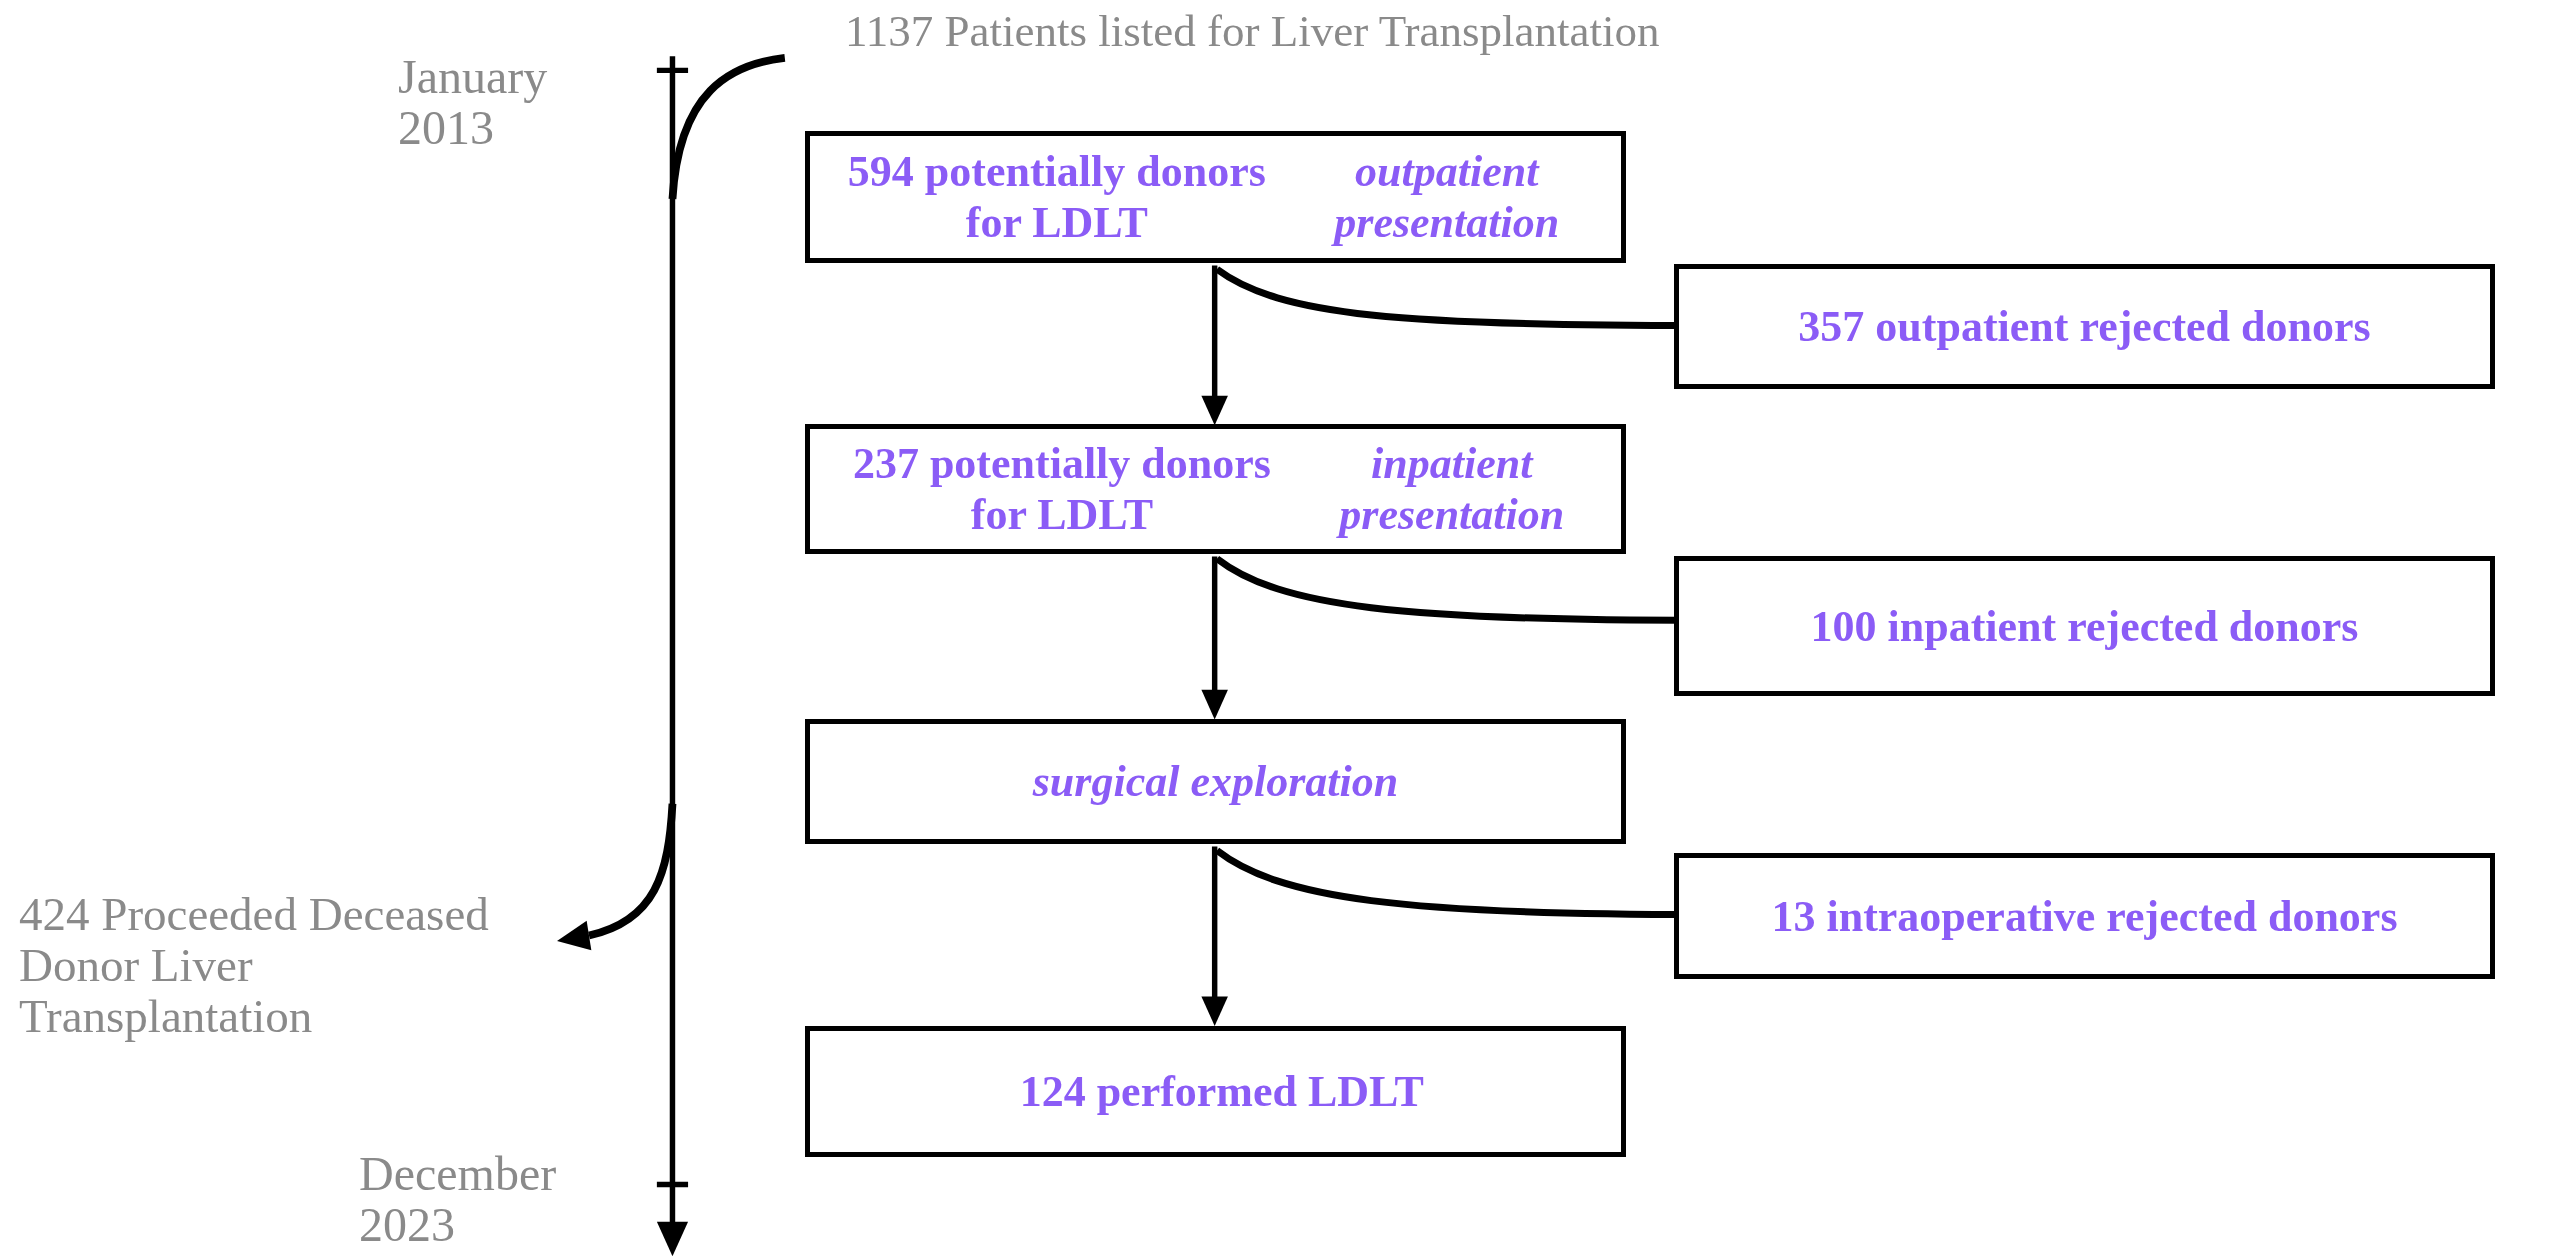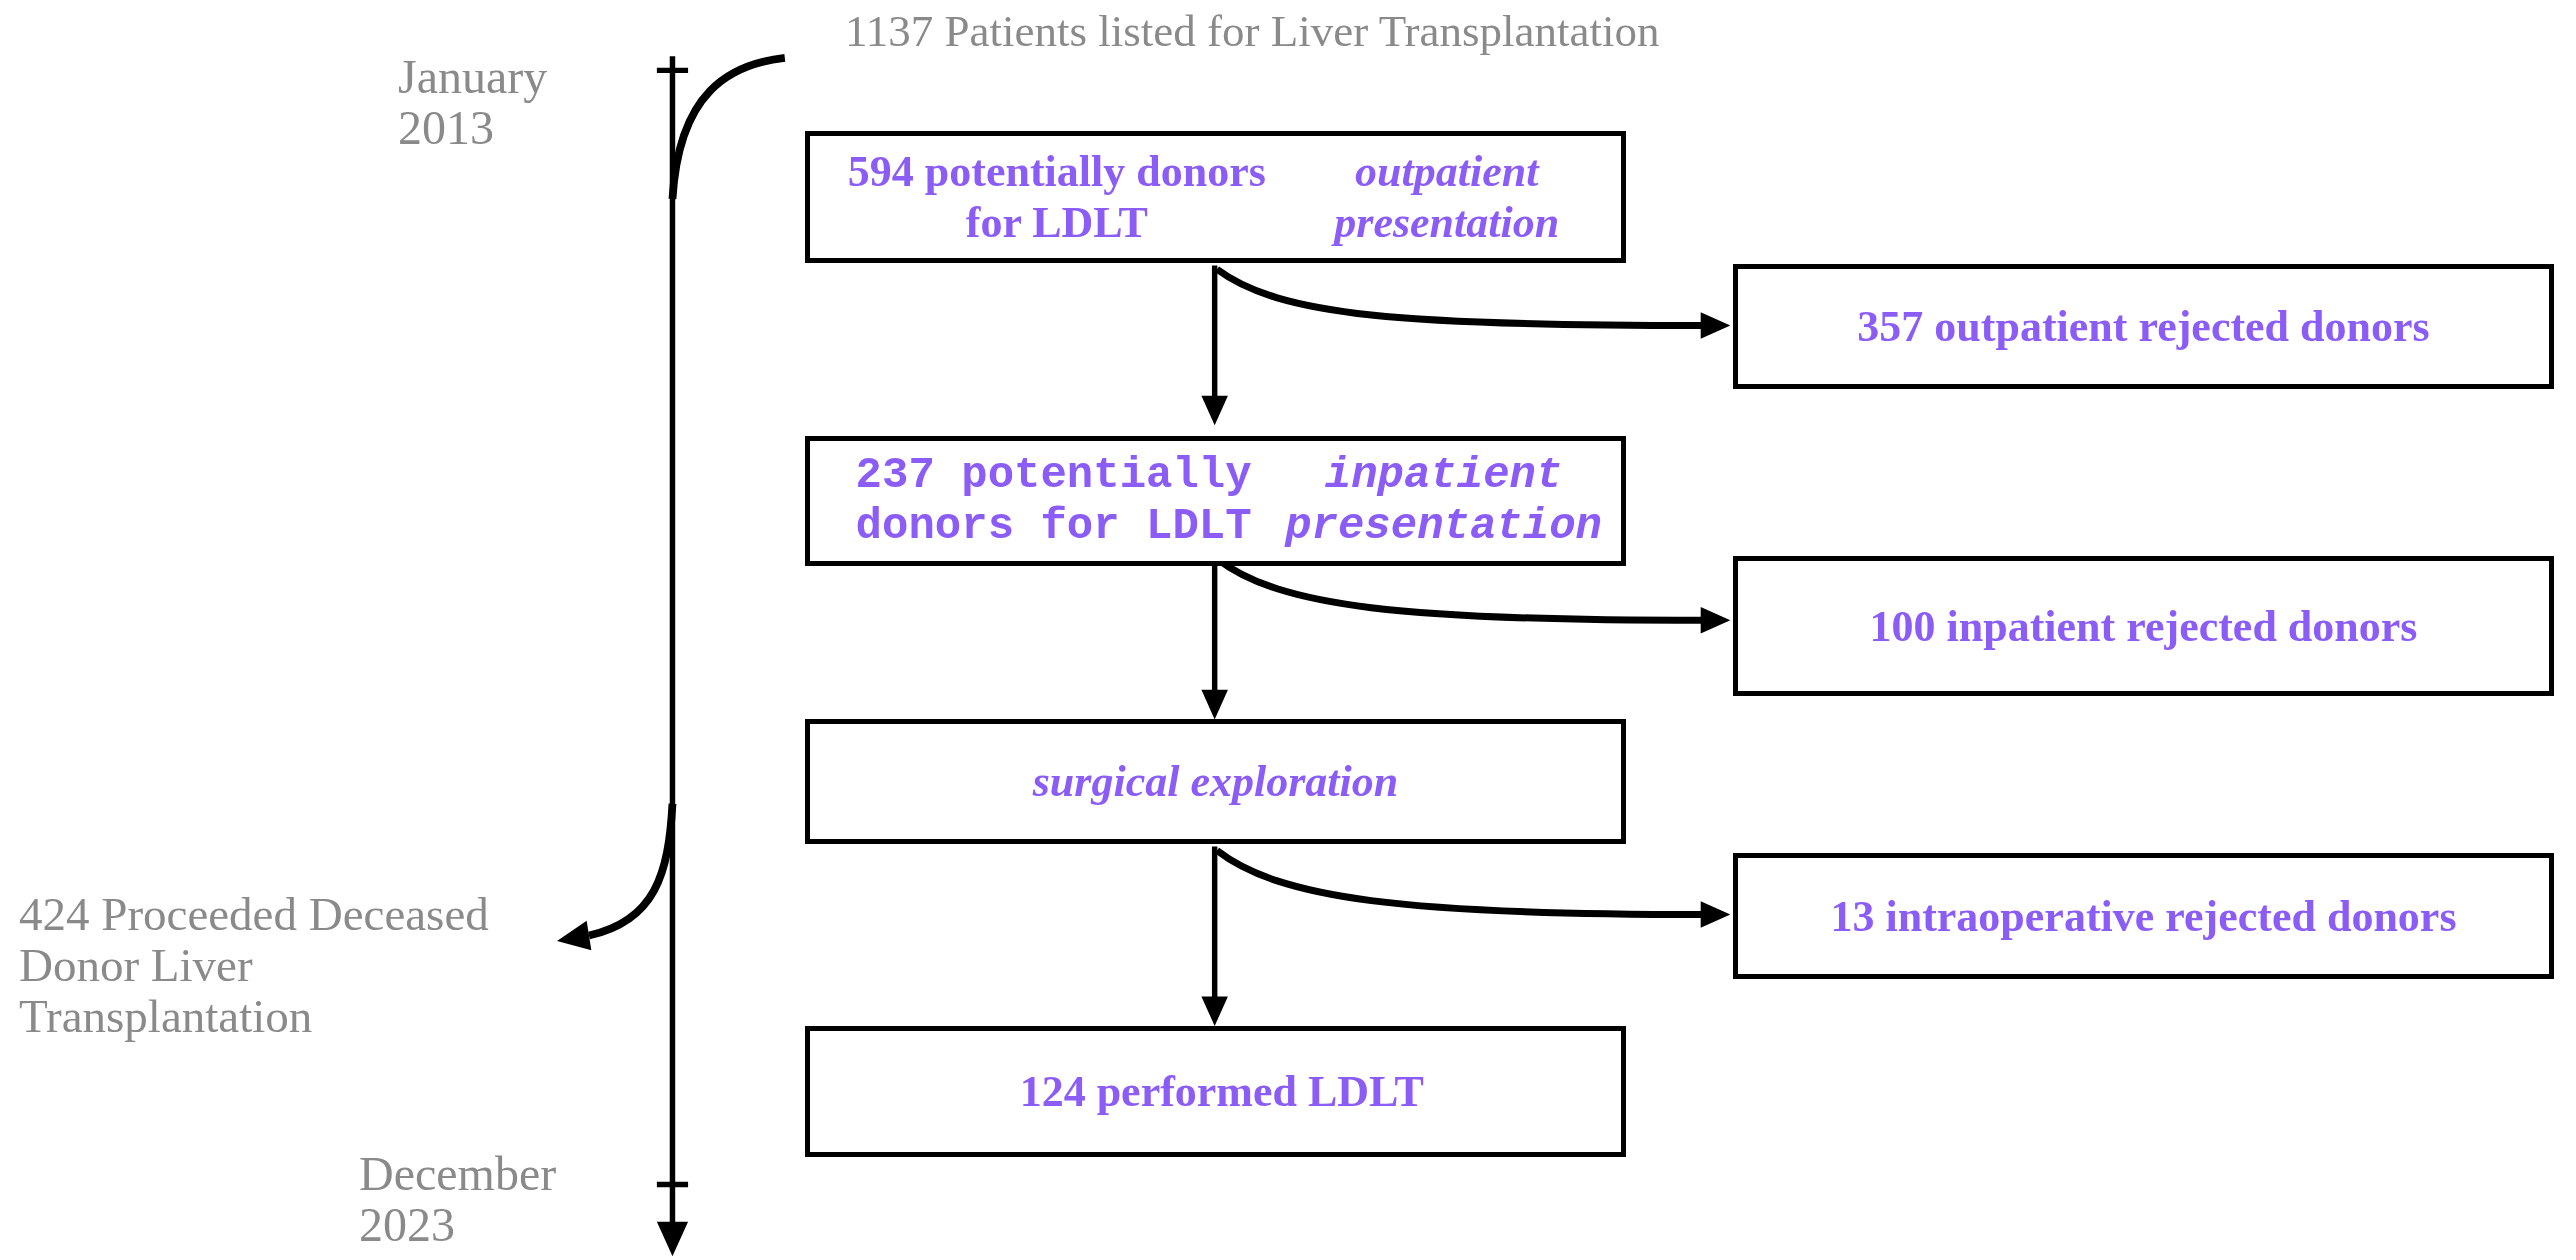--- a/index.html
+++ b/index.html
@@ -33,21 +33,21 @@
     justify-content: center;
     text-align: center;
     color: #8b5cf6;
     font-weight: bold;
     font-size: 44px;
     line-height: 51px;
     padding: 0 15.6px;
   }
   .node .sub { font-style: italic; }
   .main-col  { left: 805px; width: 821px; }
-  .side-col  { left: 1733px; width: 821px; }
+  .side-col  { left: 1674px; width: 821px; }
 </style>
 </head>
 <body>
 
 <div class="canvas">
 
   <svg class="wires" viewBox="0 0 3302 1616">
 
     <g>
       <line x1="862" y1="72" x2="862" y2="1572" stroke-width="7"></line>
@@ -104,21 +104,21 @@
 
   <div class="node main-col" style="top:131px; height:132px;">
     <div>594 potentially donors for LDLT</div>
     <div class="sub">outpatient presentation</div>
   </div>
 
   <div class="node side-col" style="top:264px; height:125px;">
     <div>357 outpatient rejected donors</div>
   </div>
 
-  <div class="node main-col" style="top:436px; height:130px;font-family:Liberation Mono, monospace;">
+  <div class="node main-col" style="top:424px; height:130px;">
     <div>237 potentially donors for LDLT</div>
     <div class="sub">inpatient presentation</div>
   </div>
 
   <div class="node side-col" style="top:556px; height:140px;">
     <div>100 inpatient rejected donors</div>
   </div>
 
   <div class="node main-col" style="top:719px; height:125px;">
     <div class="sub">surgical exploration</div>

